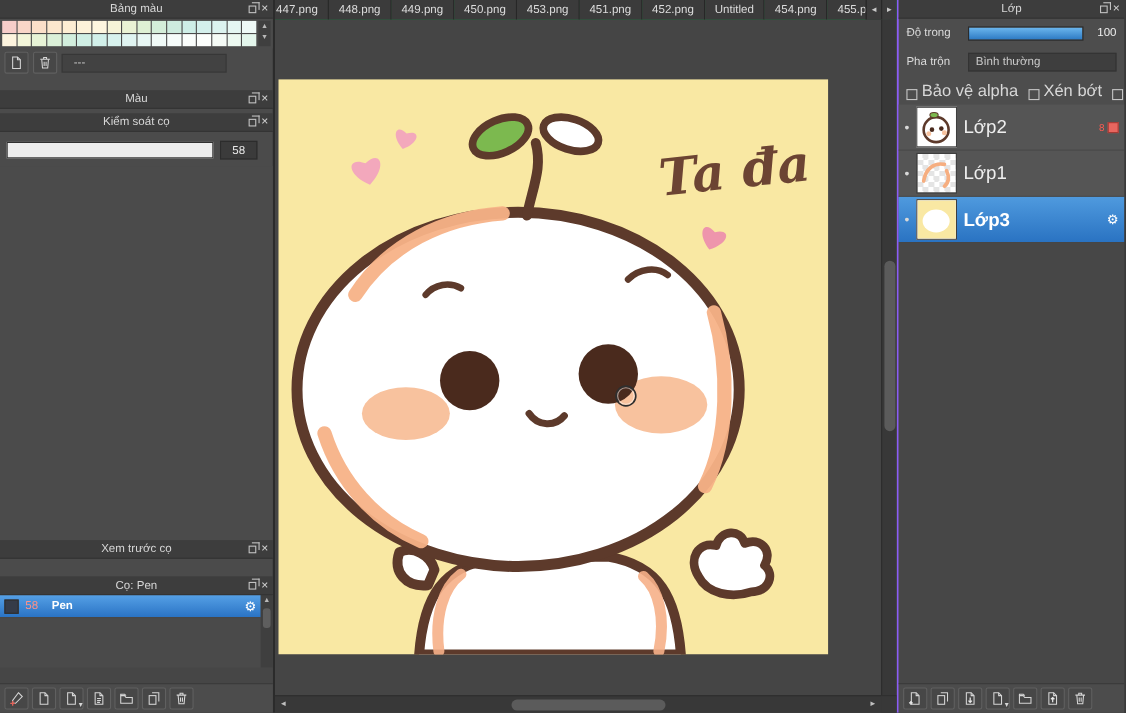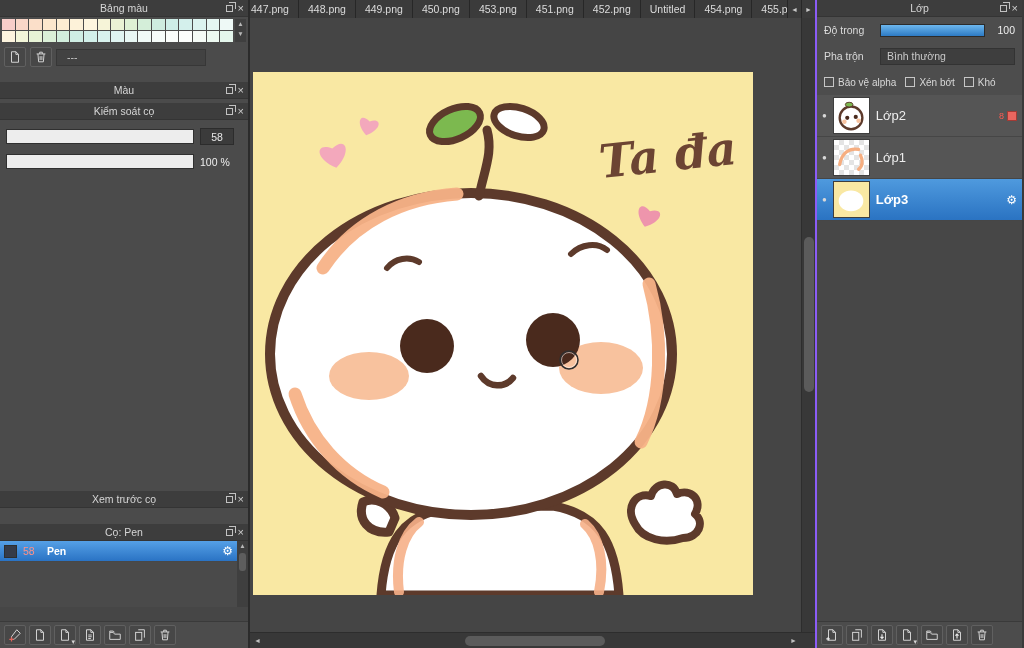--- a/index.html
+++ b/index.html
@@ -120,29 +120,29 @@
 .corner{width:14px;height:16px;background:#383838}
 
 
 .lrow{height:26px;display:flex;align-items:center;gap:6px;padding:0 7px}
 .llabel{font-size:10.5px;color:#dadada;width:50px;flex:0 0 auto}
 .otrack{flex:1;height:13px;background:linear-gradient(#6cb7ee,#2d7ac4);border:1px solid #2b2b2b}
 .oval{width:24px;text-align:right;font-size:10.5px;color:#eee}
 .blendbox{flex:1;height:17px;background:#3e3e3e;border:1px solid #333;color:#c9c9c9;
   display:flex;align-items:center;padding:0 6px;font-size:10.5px}
 .checks{height:26px;display:flex;align-items:center;gap:9px;padding:0 7px;white-space:nowrap;overflow:hidden}
-.chk{display:flex;align-items:flex-start;gap:4px;font-size:10px;color:#d8d8d8;flex:0 0 auto}
+.chk{display:flex;align-items:flex-end;gap:4px;font-size:15px;color:#d8d8d8;flex:0 0 auto}
 .cb{width:10px;height:10px;border:1px solid #c6c6c6;background:transparent;flex:0 0 auto}
 .layer-row{height:42px;display:flex;align-items:center;gap:6px;padding:0 5px;background:#555;border-bottom:1px solid #464646}
 .layer-row.sel{background:linear-gradient(#4f9ade,#2a73c2)}
 .visdot{font-size:8px;color:#d8d8d8;line-height:1}
 .thumb{width:37px;height:37px;border:1px solid #3e3e3e;background:#fff;overflow:hidden;flex:0 0 auto;position:relative}
 .thumb svg{display:block;width:100%;height:100%}
 .thumb.checker{background:repeating-conic-gradient(#e4e4e4 0% 25%,#ffffff 0% 50%) 0 0/10px 10px}
-.lname{flex:1;font-size:13px;color:#eee}
+.lname{flex:1;font-size:17px;color:#eee}
 .layer-row.sel .lname{font-weight:bold;color:#fff}
 .badges{display:flex;align-items:center;gap:3px}
 .badge-num{color:#ff5b52;font-size:9px}
 .badge-box{width:10px;height:10px;background:#e8665f;border:1px solid #a33a34}
 .layers-empty{flex:1 1 auto;background:#474747}
 </style>
 </head>
 <body>
 
 <div class="app">
@@ -232,24 +232,20 @@
       <span class="tb-icons">
         <span class="popout"></span>
         <span class="xclose">×</span>
       </span>
     </div>
     <div class="bc-body">
       <div class="bc-row">
         <span class="track"><span class="fill" style="width:72%"></span></span>
         <span class="valbox">58</span>
       </div>
-      <div class="bc-row">
-        <span class="track"><span class="fill" style="width:100%"></span></span>
-        <span class="pctlabel">100 %</span>
-      </div>
     </div>
 
     <div class="spacer"></div>
 
     <div class="titlebar">
       <span>Xem trước cọ</span>
       <span class="tb-icons">
         <span class="popout"></span>
         <span class="xclose">×</span>
       </span>

